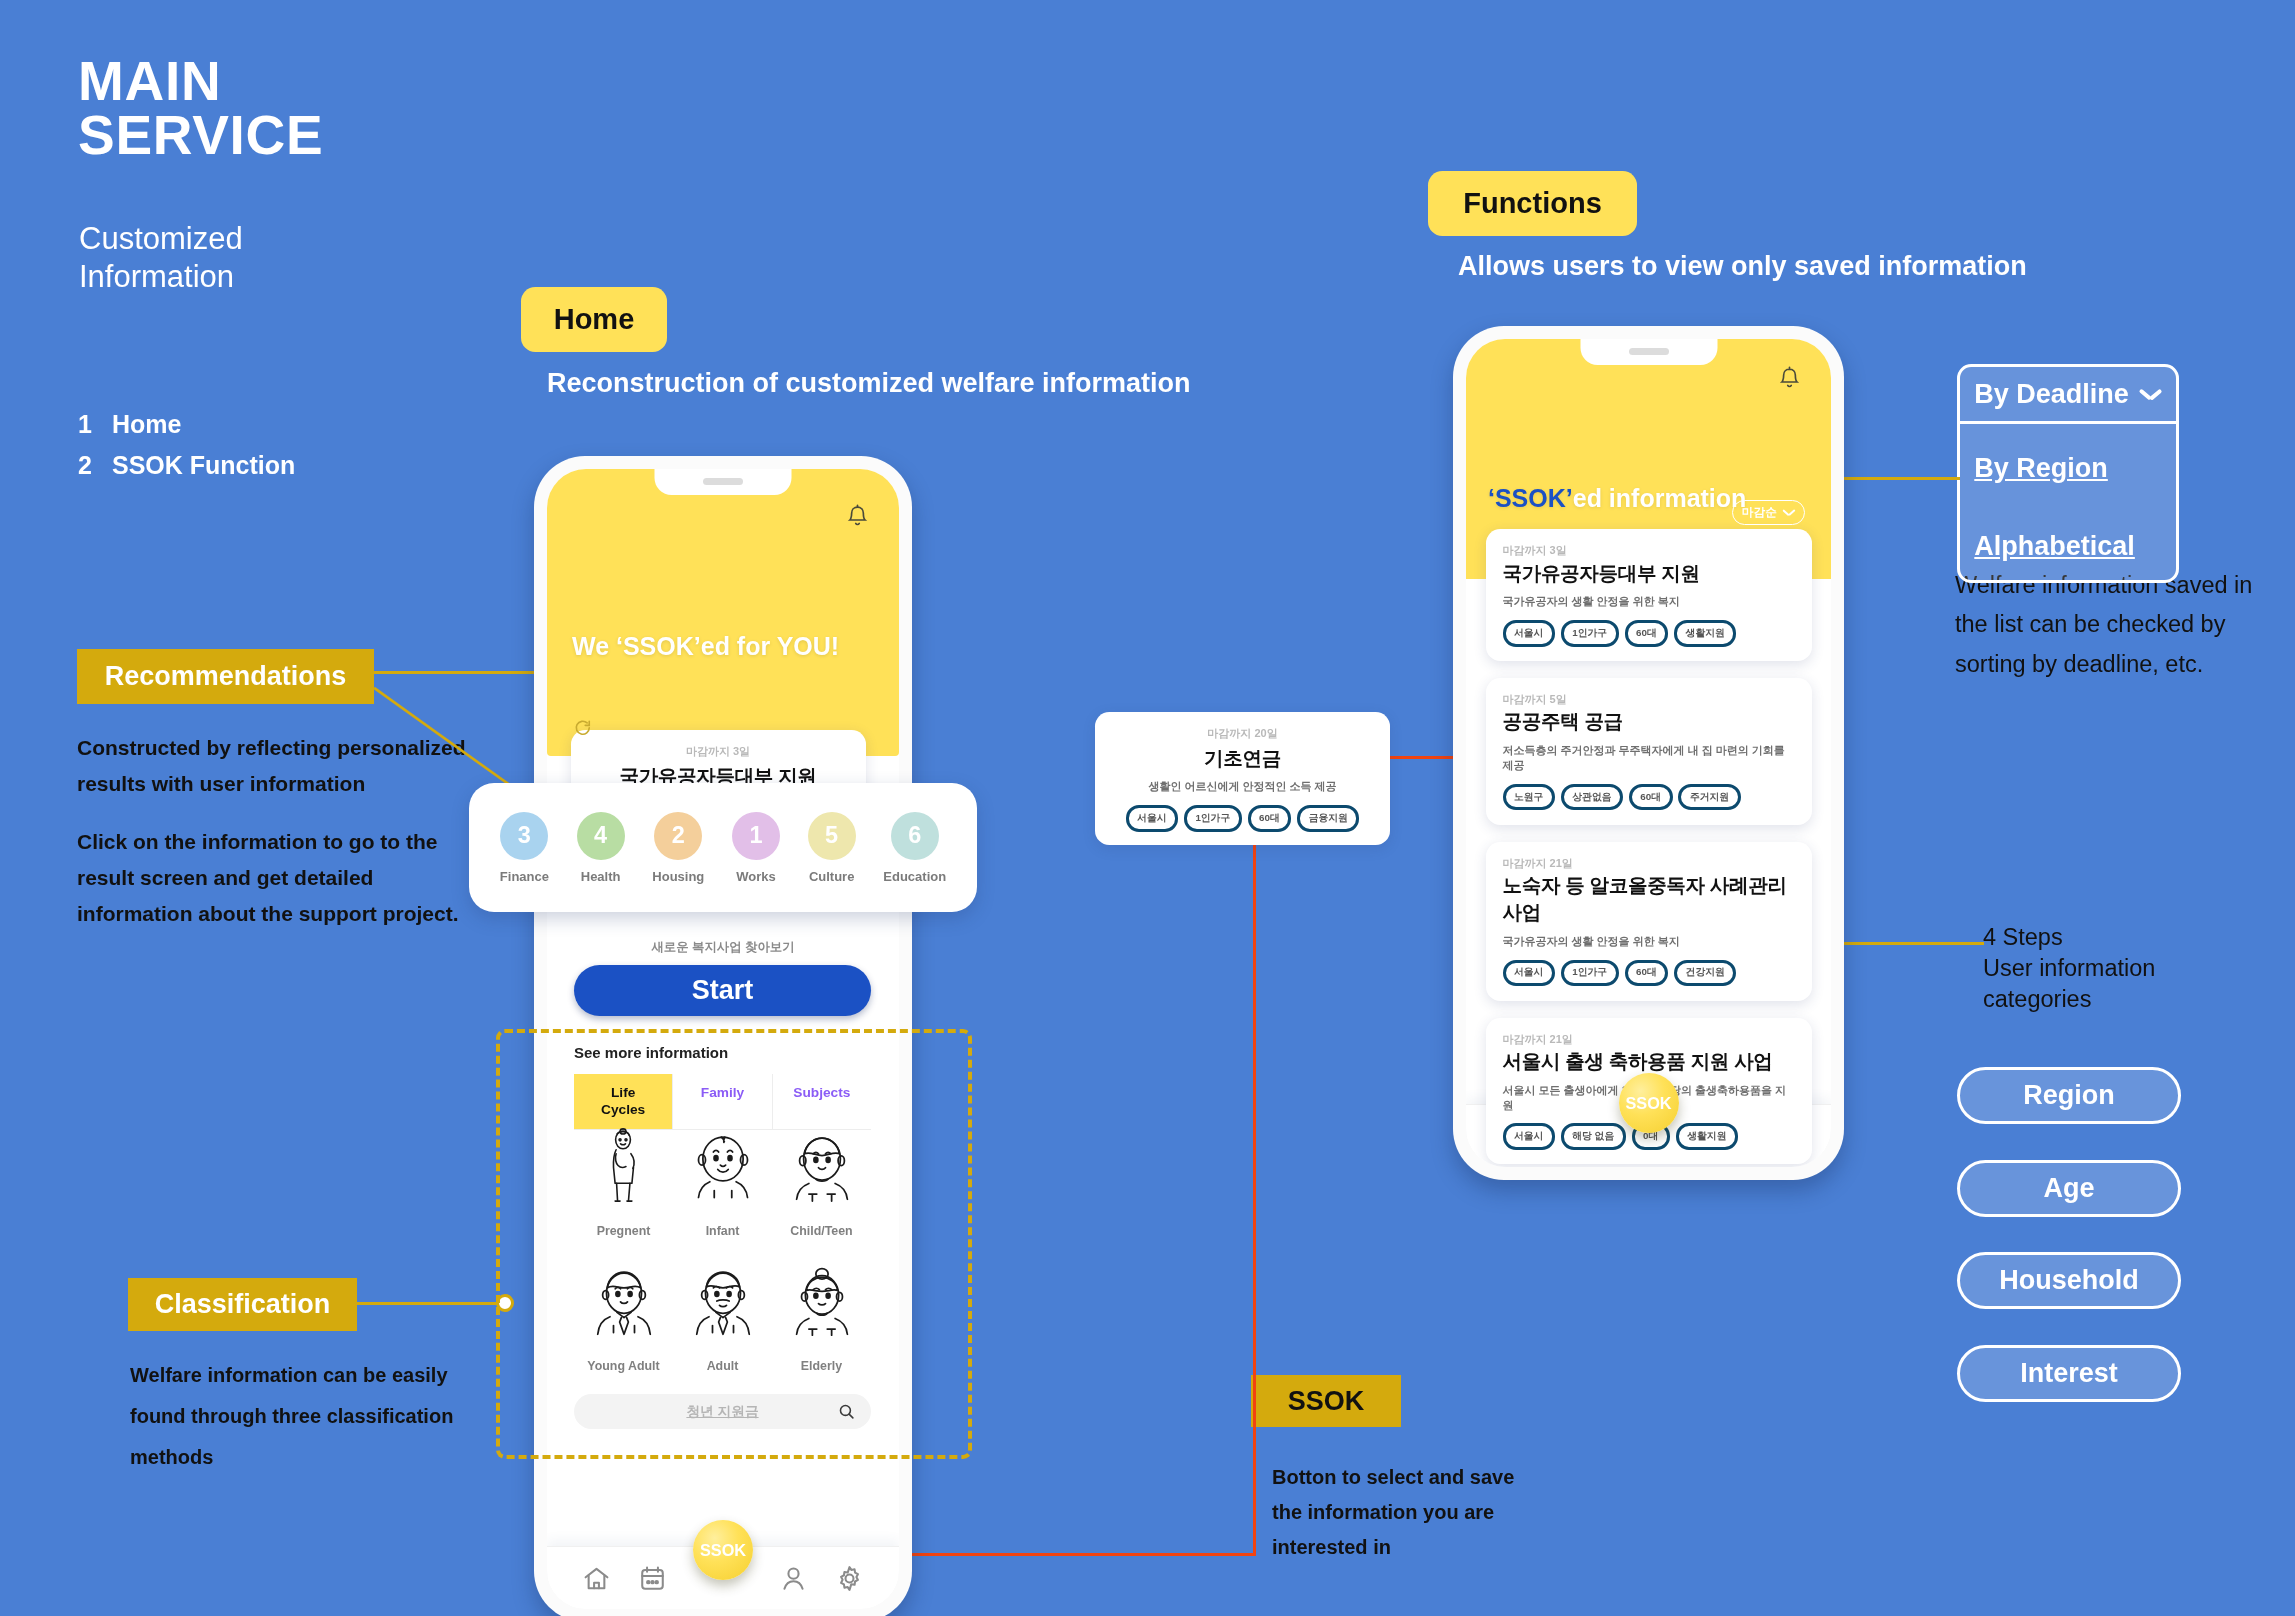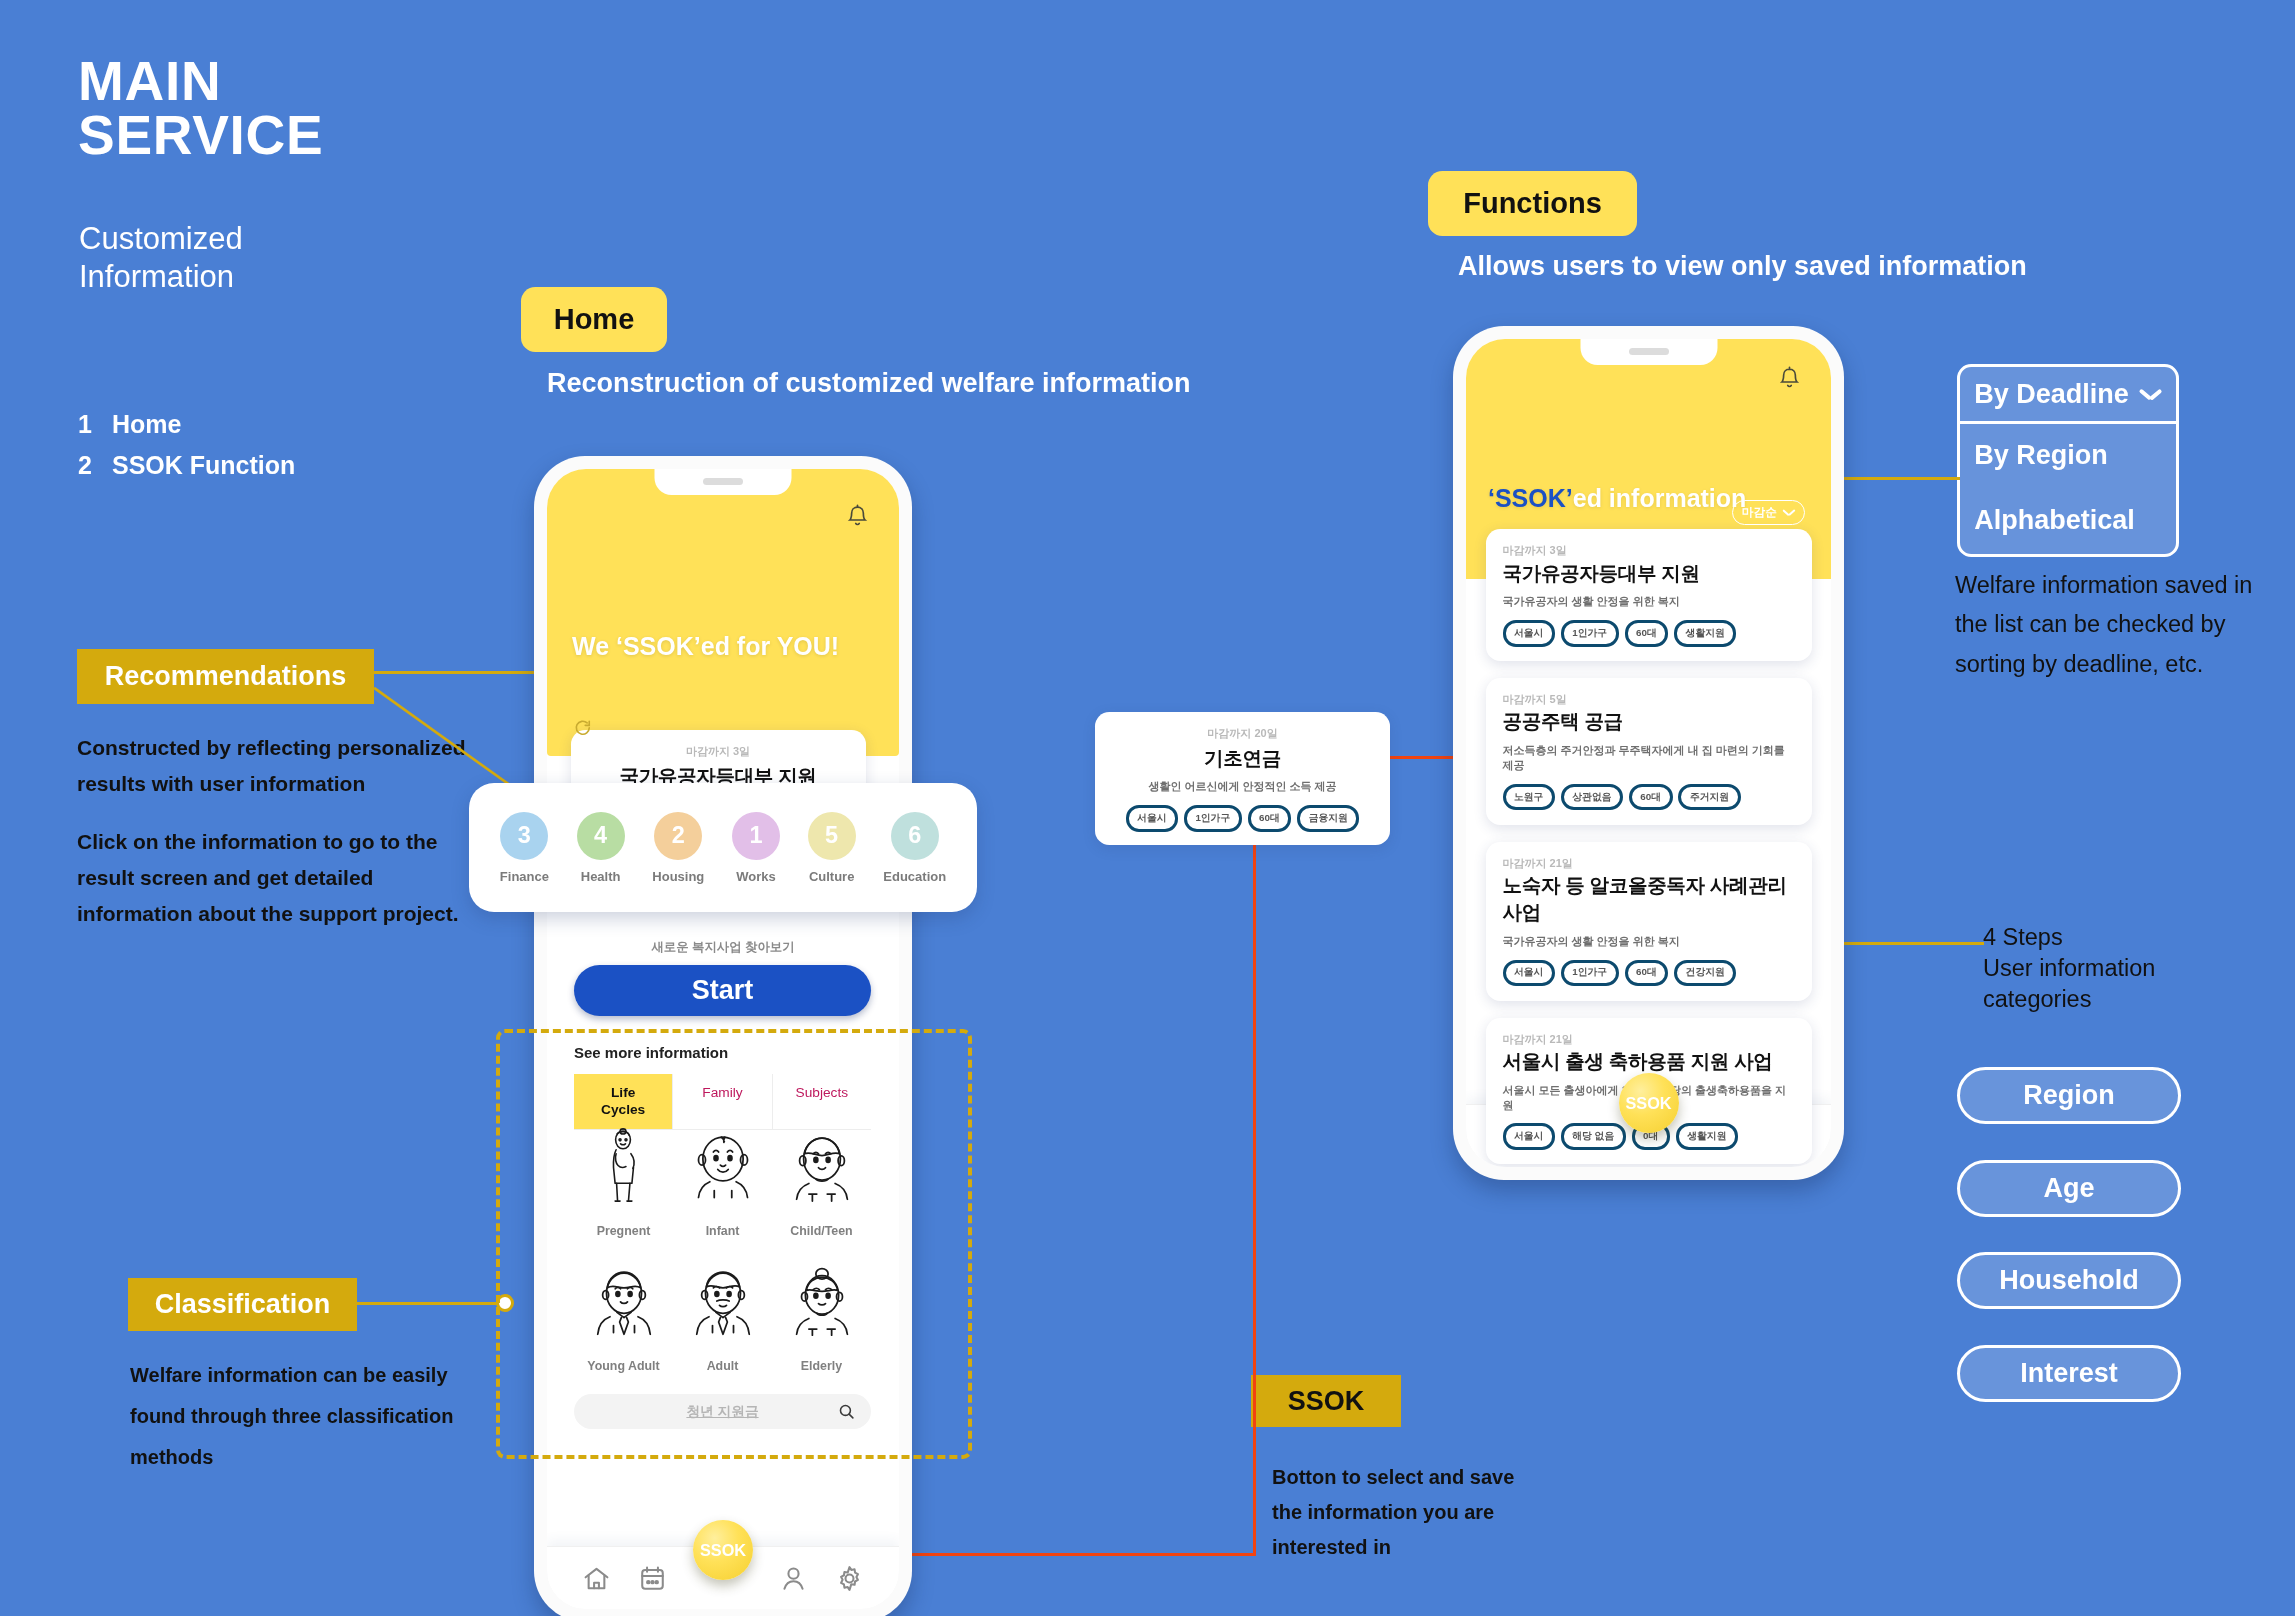--- a/index.html
+++ b/index.html
@@ -97,21 +97,21 @@
     border: 3.3px solid #fff; border-radius: 14.3px;
     background: rgba(255,255,255,0.16);
     overflow: hidden;
   }
   #sort-panel .row {
     color:#fff; font-weight: 800; font-size: 27px;
     padding: 11.7px 14.3px;
     display: flex; align-items: center; justify-content: space-between;
   }
   #sort-panel .row.first { border-bottom: 3.3px solid #fff; }
-  #sort-panel .row.spaced { padding-top: 16px; padding-bottom: 18px; }
+  #sort-panel .row.spaced { padding-top: 29px; padding-bottom: 18px; text-decoration: underline; }
   .chev { width: 22px; height: 13px; position: relative; }
   .chev::before, .chev::after {
     content:""; position:absolute; top: 0; width: 14.3px; height: 3.9px;
     background: #fff; border-radius: 2px;
   }
   .chev::before { left: 0; transform: rotate(40deg); transform-origin: left center;}
   .chev::after  { right: 0; transform: rotate(-40deg); transform-origin: right center;}
 
   
   .step-pill {
@@ -232,21 +232,21 @@
   }
   #seemore {
     position:absolute; left: 27px; top: 575px;
     color:#222; font-size: 15px; font-weight: 600;
   }
   #cls-tabs {
     position:absolute; left: 27px; top: 605px; width: 297px;
     display:flex; border-bottom: 1px solid #ededed;
   }
   #cls-tabs .tab {
-    flex:1; text-align:center; font-size: 13.7px; color:#be185d; font-weight:400;
+    flex:1; text-align:center; font-size: 13.7px; color:#8b5cf6; font-weight:700;
     padding: 11px 0; line-height: 1.22;
   }
   #cls-tabs .tab.active { background:#ffe158; color:#111; font-weight: 800; }
   #cls-tabs .tab + .tab { border-left: 1px solid #ededed; }
 
   .people-row {
     position:absolute; left: 27px; width: 297px;
     display:flex; justify-content: space-around;
   }
   #people-row-1 { top: 659px; }

